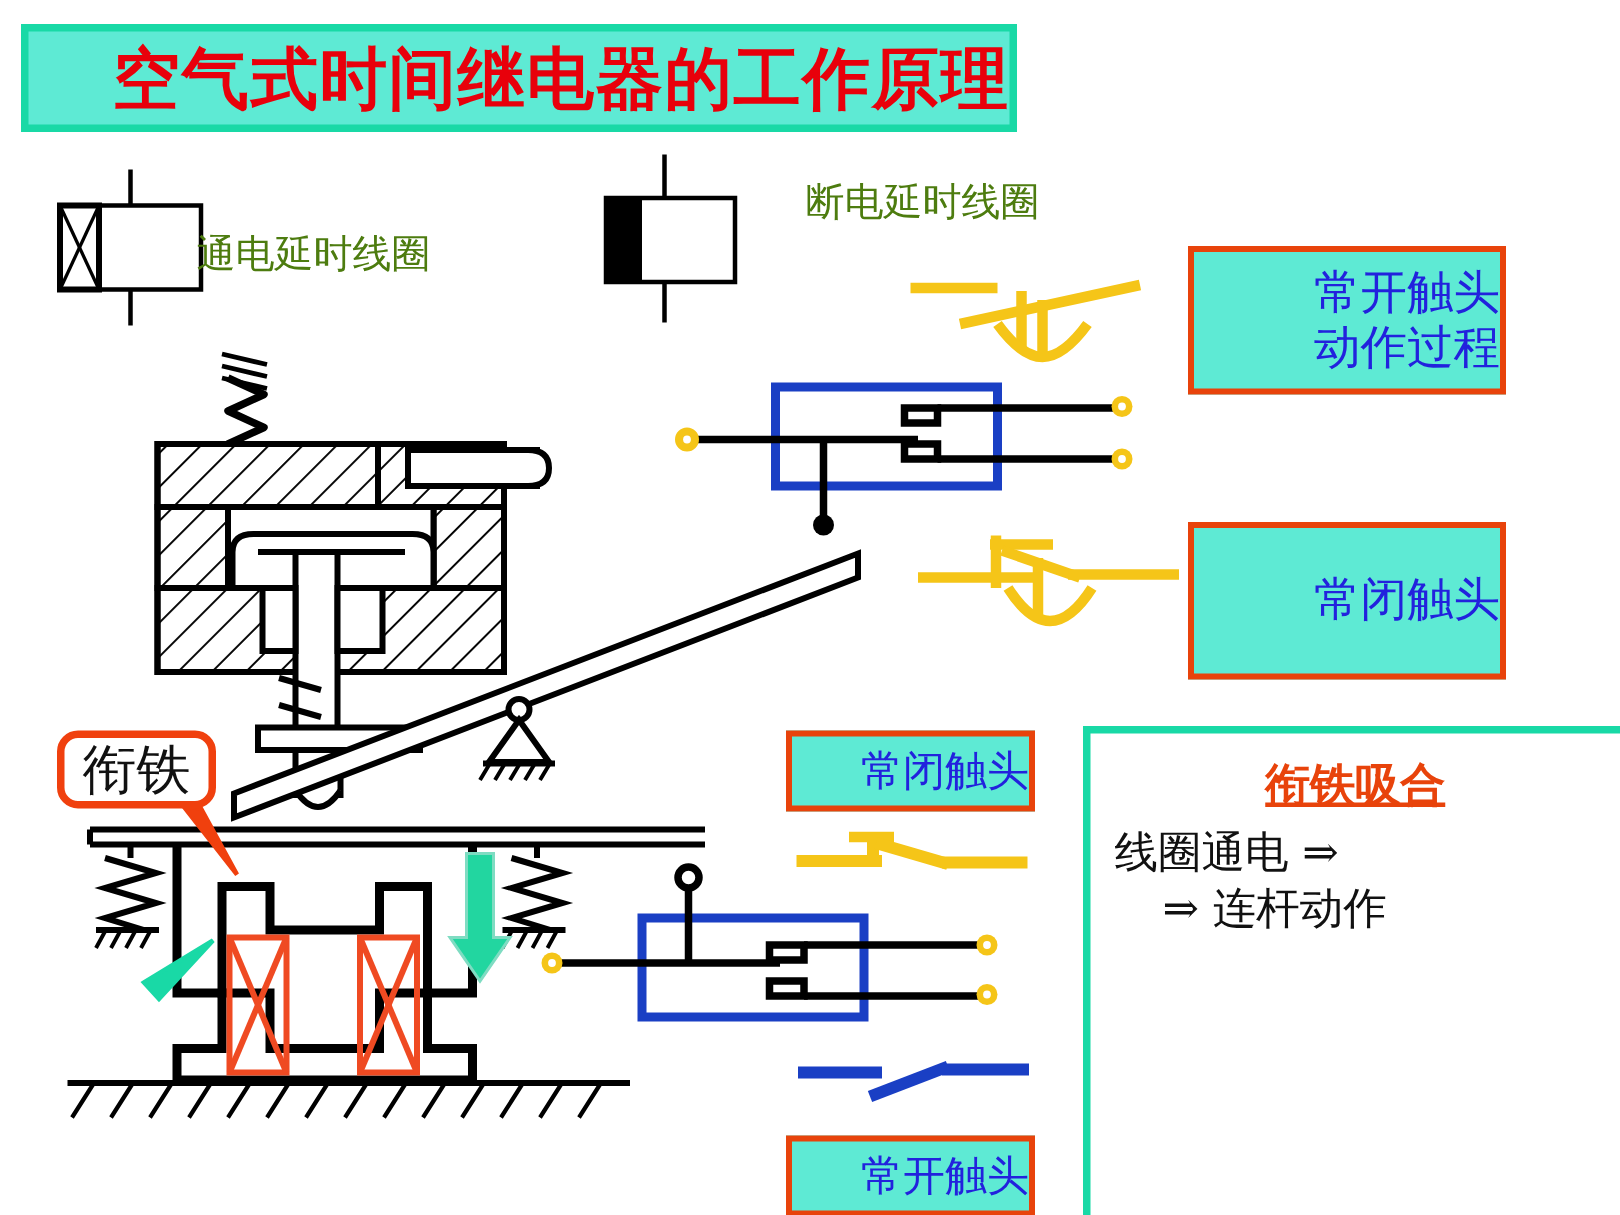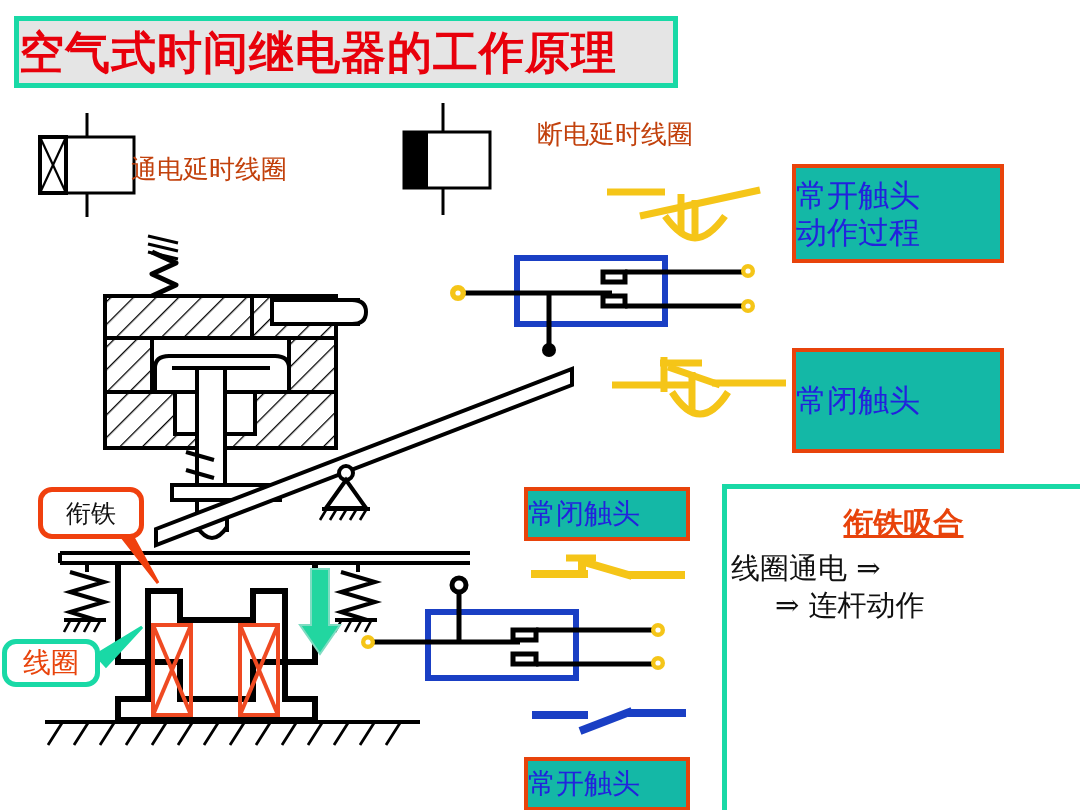--- a/index.html
+++ b/index.html
@@ -21,52 +21,52 @@
     width: 1080px;
     height: 810px;
   }
   .abs { position: absolute; }
 
   
   #title-box {
     left: 14px; top: 16px;
     width: 664px; height: 72px;
     border: 5px solid #19d9a6;
-    background: #e5e5e5;
+    background: #5eead4;
     box-sizing: border-box;
     display: flex;
     align-items: center;
-    justify-content: flex-start;
+    justify-content: flex-end;
   }
   #title-text {
     color: #e8000b;
     font-size: 45px;
     font-weight: bold;
     letter-spacing: 1px;
     line-height: 1;
     white-space: nowrap;
     font-family: "DejaVu Serif", "Liberation Serif", serif;
   }
 
   
   .coil-caption {
-    color: #c2410c;
+    color: #4d7c0f;
     font-size: 26px;
     white-space: nowrap;
     font-family: "DejaVu Serif", "Liberation Serif", serif;
   }
 
   
   .legend-box {
     border: 4px solid #e8430b;
-    background: #14b8a6;
+    background: #5eead4;
     box-sizing: border-box;
     display: flex;
     flex-direction: column;
-    align-items: flex-start;
+    align-items: flex-end;
     justify-content: center;
   }
   .legend-box .ln {
     color: #2222dd;
     font-size: 31px;
     line-height: 1.18;
     white-space: nowrap;
     font-family: "DejaVu Serif", "Liberation Serif", serif;
   }
   .legend-small .ln { font-size: 28px; }
@@ -91,37 +91,37 @@
     margin-top: 6px;
     margin-bottom: 6px;
     font-family: "DejaVu Serif", "Liberation Serif", serif;
   }
   .action-line {
     color: #111111;
     font-size: 29px;
     line-height: 1.28;
     white-space: nowrap;
     font-family: "DejaVu Serif", "Liberation Serif", serif;
-    padding-left: 4px;
+    padding-left: 16px;
   }
   .action-line.indent { padding-left: 48px; }
 
   
   #callout-armature {
     left: 38px; top: 487px;
     width: 106px; height: 52px;
     border: 5px solid #f0400e;
     border-radius: 14px;
     background: #ffffff;
     box-sizing: border-box;
     display: flex; align-items: center; justify-content: center;
     z-index: 6;
   }
   #callout-armature span {
-    color: #111111; font-size: 25px; white-space: nowrap;
+    color: #111111; font-size: 36px; white-space: nowrap;
     font-family: "DejaVu Serif", "Liberation Serif", serif;
   }
   #callout-coil {
     left: 2px; top: 639px;
     width: 98px; height: 48px;
     border: 5px solid #19d9a6;
     border-radius: 14px;
     background: #ffffff;
     box-sizing: border-box;
     display: flex; align-items: center; justify-content: center;
@@ -363,23 +363,20 @@
     <div class="ln">常闭触头</div>
   </div>
 
   <div class="abs legend-box legend-small" style="left:524px; top:757px; width:166px; height:54px;">
     <div class="ln">常开触头</div>
   </div>
 
   <div class="abs" id="callout-armature">
     <span>衔铁</span>
   </div>
-  <div class="abs" id="callout-coil">
-    <span>线圈</span>
-  </div>
 
   <div class="abs" id="action-panel">
     <div id="action-title">衔铁吸合</div>
     <div class="action-line">线圈通电  ⇒</div>
     <div class="action-line indent">⇒   连杆动作</div>
   </div>
 
 </div>
 
 </body></html>

